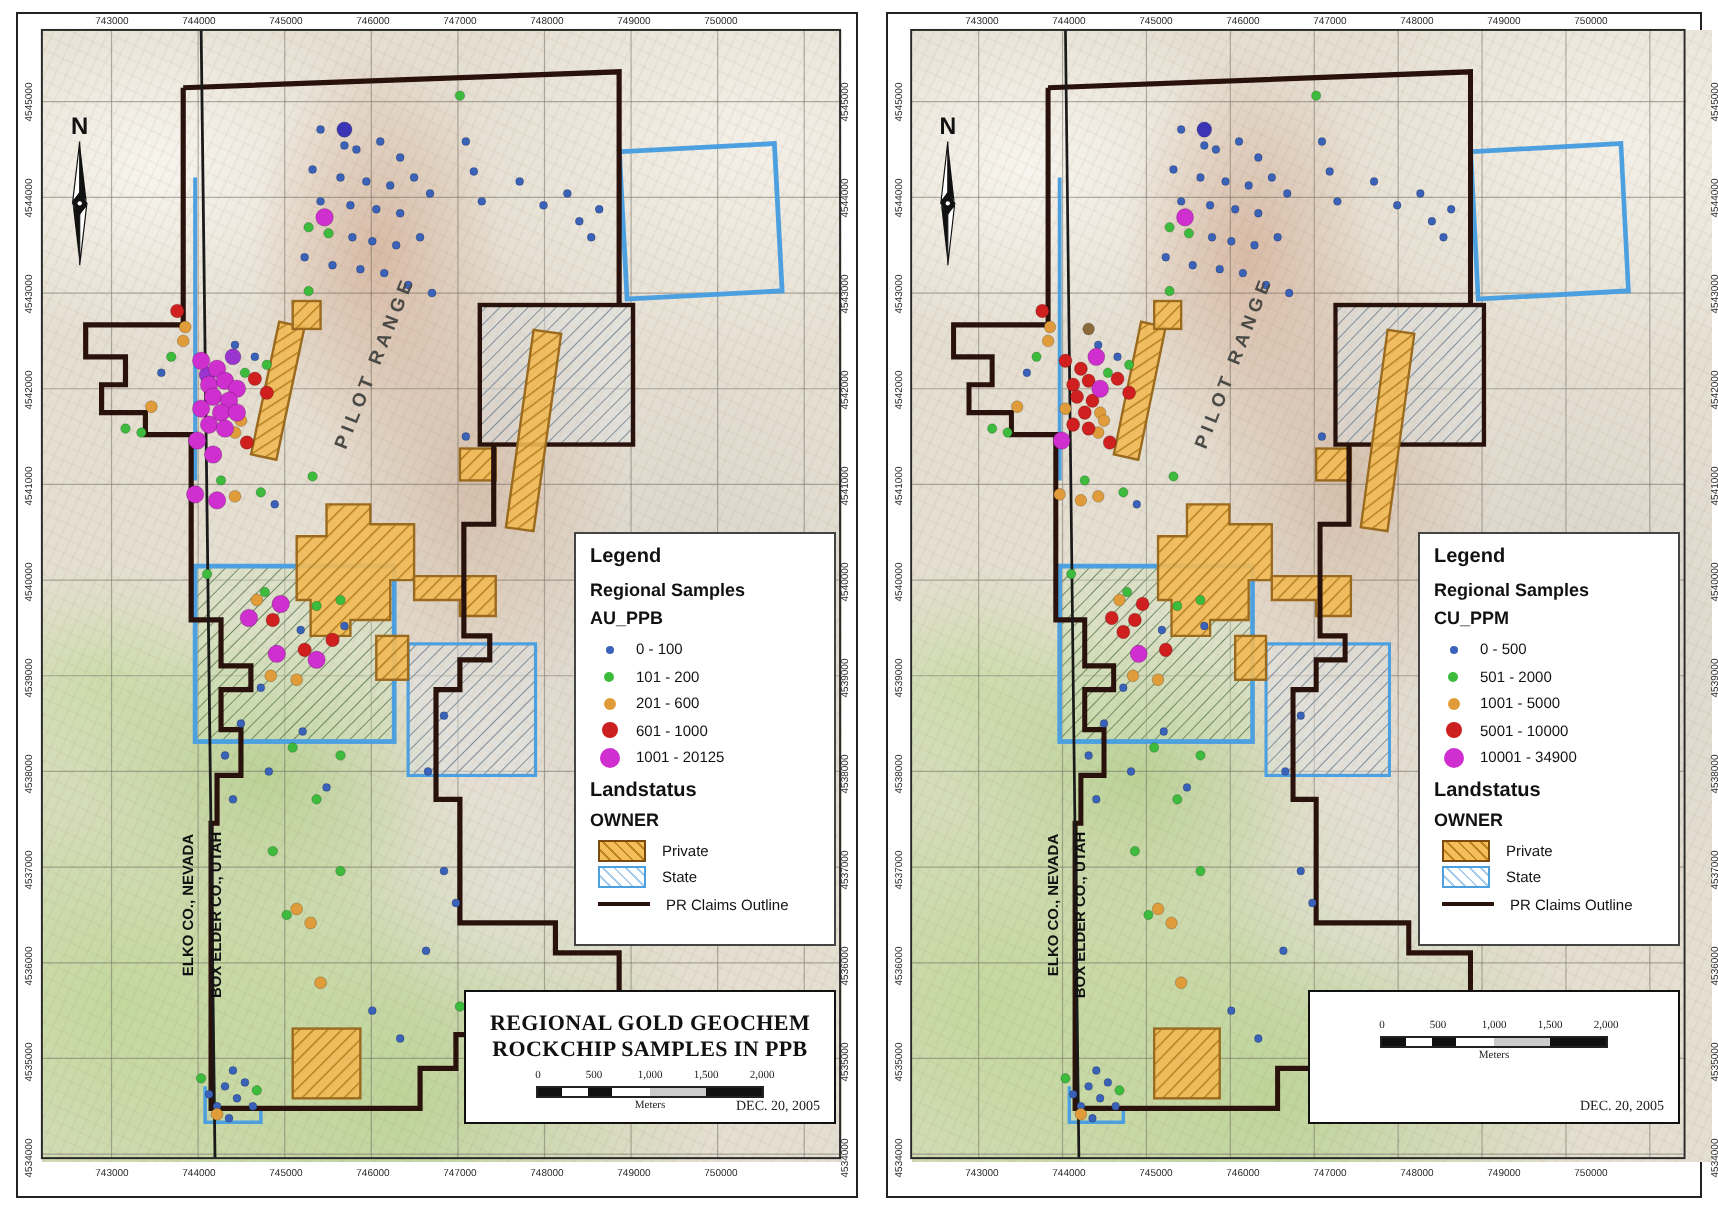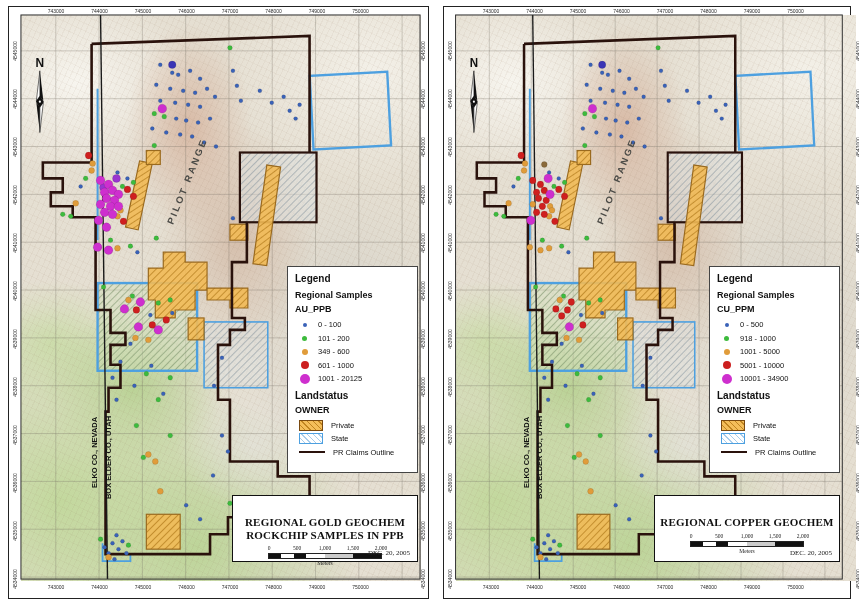--- a/index.html
+++ b/index.html
@@ -32,21 +32,21 @@
   .lg-title{font-weight:bold;font-size:10px;color:#111;margin-bottom:6px;}
   .lg-sec{font-weight:bold;font-size:9px;color:#111;margin-bottom:4px;}
   .lg-row{display:flex;align-items:center;gap:8px;font-size:7.5px;color:#111;height:13.5px;padding-left:4px;}
   .lg-dot{border-radius:50%;flex:0 0 auto;}
   .lg-land{font-weight:bold;font-size:10px;color:#111;margin:4px 0 4px 0;}
   .swatch{width:24px;height:11px;box-sizing:border-box;flex:0 0 auto;}
   .swatch-private{background:repeating-linear-gradient(45deg,#f4be5a 0 3px,#c08420 3px 4px);border:1.5px solid #7a4a10;}
   .swatch-state{background:repeating-linear-gradient(45deg,#ffffff 0 3px,#a9cdec 3px 4px);border:1.8px solid #4da0e0;}
   .swatch-claims{width:26px;height:0;border-top:2.5px solid #2a120c;flex:0 0 auto;}
   .title-box{position:absolute;right:10px;top:488px;width:186px;height:67px;background:#fff;
-    border:1.6px solid #111;box-sizing:border-box;font-family:"Liberation Serif",serif;padding-top:20px;}
+    border:1.6px solid #111;box-sizing:border-box;font-family:"Liberation Serif",serif;padding-top:10px;}
   .tb-line{text-align:center;font-size:11px;font-weight:600;color:#111;line-height:12.5px;letter-spacing:.2px;}
   .sb-wrap{position:relative;width:116px;margin:4px auto 0 auto;height:20px;}
   .sb-labels{position:relative;height:7px;font-size:5.5px;color:#222;}
   .sb-labels span{position:absolute;transform:translateX(-50%);}
   .sb-bar{display:flex;width:112px;height:4px;border:.8px solid #222;margin:1px auto 0 auto;}
   .sb-bar span{height:100%;}
   .sb-unit{text-align:center;font-size:5.5px;color:#222;margin-top:1px;}
   .tb-date{position:absolute;right:7px;bottom:4px;font-size:7px;color:#222;}
 </style>
 </head>
@@ -315,21 +315,21 @@
         <div class="lg-row">
             <span class="lg-dot" style="width: 4px; height: 4px; background: rgb(58, 98, 184); margin-left: 3.5px; margin-right: 3.5px;"></span>
             <span>0 - 100</span>
           </div>
         <div class="lg-row">
             <span class="lg-dot" style="width: 5px; height: 5px; background: rgb(61, 187, 61); margin-left: 3px; margin-right: 3px;"></span>
             <span>101 - 200</span>
           </div>
         <div class="lg-row">
             <span class="lg-dot" style="width: 6px; height: 6px; background: rgb(224, 156, 58); margin-left: 2.5px; margin-right: 2.5px;"></span>
-            <span>349 - 600</span>
+            <span>201 - 600</span>
           </div>
         <div class="lg-row">
             <span class="lg-dot" style="width: 8px; height: 8px; background: rgb(204, 31, 31); margin-left: 1.5px; margin-right: 1.5px;"></span>
             <span>601 - 1000</span>
           </div>
         <div class="lg-row">
             <span class="lg-dot" style="width: 10px; height: 10px; background: rgb(206, 47, 206); margin-left: 0.5px; margin-right: 0.5px;"></span>
             <span>1001 - 20125</span>
           </div>
         <div class="lg-land">Landstatus</div>
@@ -629,21 +629,21 @@
       <div class="legend-box">
         <div class="lg-title">Legend</div>
         <div class="lg-sec">Regional Samples</div>
         <div class="lg-sec">CU_PPM</div>
         <div class="lg-row">
             <span class="lg-dot" style="width: 4px; height: 4px; background: rgb(58, 98, 184); margin-left: 3.5px; margin-right: 3.5px;"></span>
             <span>0 - 500</span>
           </div>
         <div class="lg-row">
             <span class="lg-dot" style="width: 5px; height: 5px; background: rgb(61, 187, 61); margin-left: 3px; margin-right: 3px;"></span>
-            <span>918 - 1000</span>
+            <span>501 - 2000</span>
           </div>
         <div class="lg-row">
             <span class="lg-dot" style="width: 6px; height: 6px; background: rgb(224, 156, 58); margin-left: 2.5px; margin-right: 2.5px;"></span>
             <span>1001 - 5000</span>
           </div>
         <div class="lg-row">
             <span class="lg-dot" style="width: 8px; height: 8px; background: rgb(204, 31, 31); margin-left: 1.5px; margin-right: 1.5px;"></span>
             <span>5001 - 10000</span>
           </div>
         <div class="lg-row">
@@ -660,21 +660,20 @@
             <span class="swatch swatch-state"></span>
             <span>State</span>
           </div>
         <div class="lg-row">
             <span class="swatch-claims"></span>
             <span>PR Claims Outline</span>
           </div>
       </div>
 
       <div class="title-box">
-        <div class="tb-line">REGIONAL COPPER GEOCHEM</div>
         <div class="sb-wrap">
           <div class="sb-labels">
             <span style="left:2px">0</span>
             <span style="left:30px">500</span>
             <span style="left:58px">1,000</span>
             <span style="left:86px">1,500</span>
             <span style="left:114px">2,000</span>
           </div>
           <div class="sb-bar">
             <span style="width:11%;background:#111"></span>

